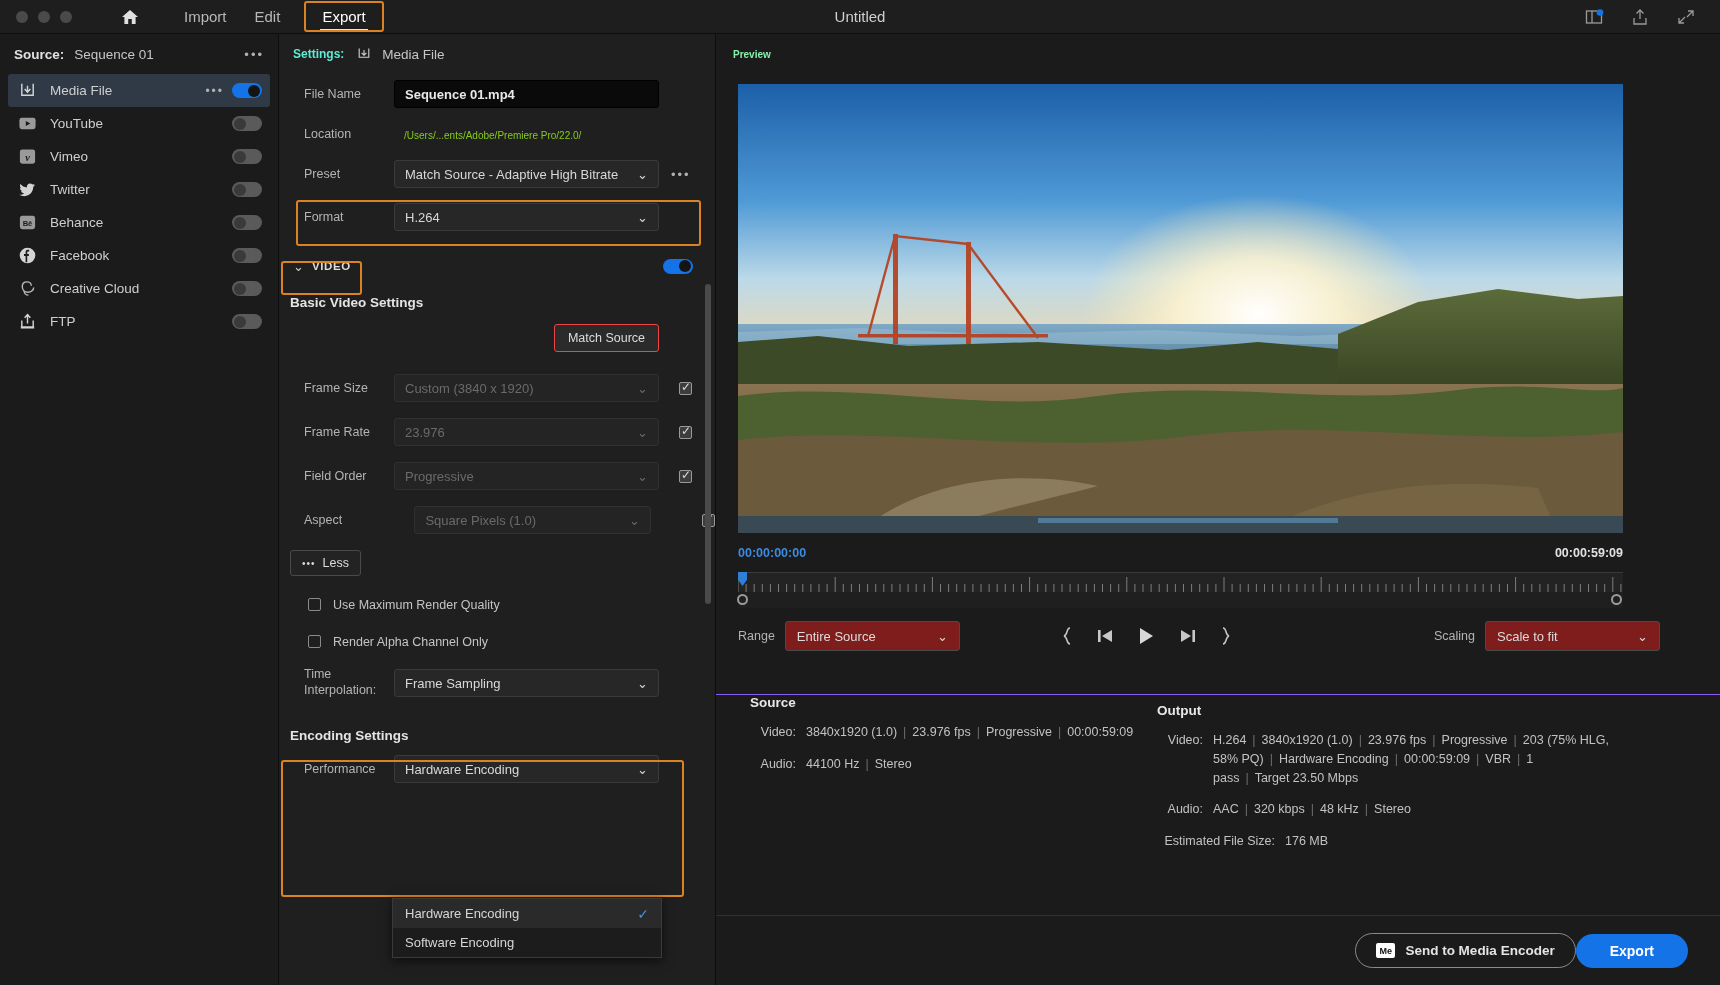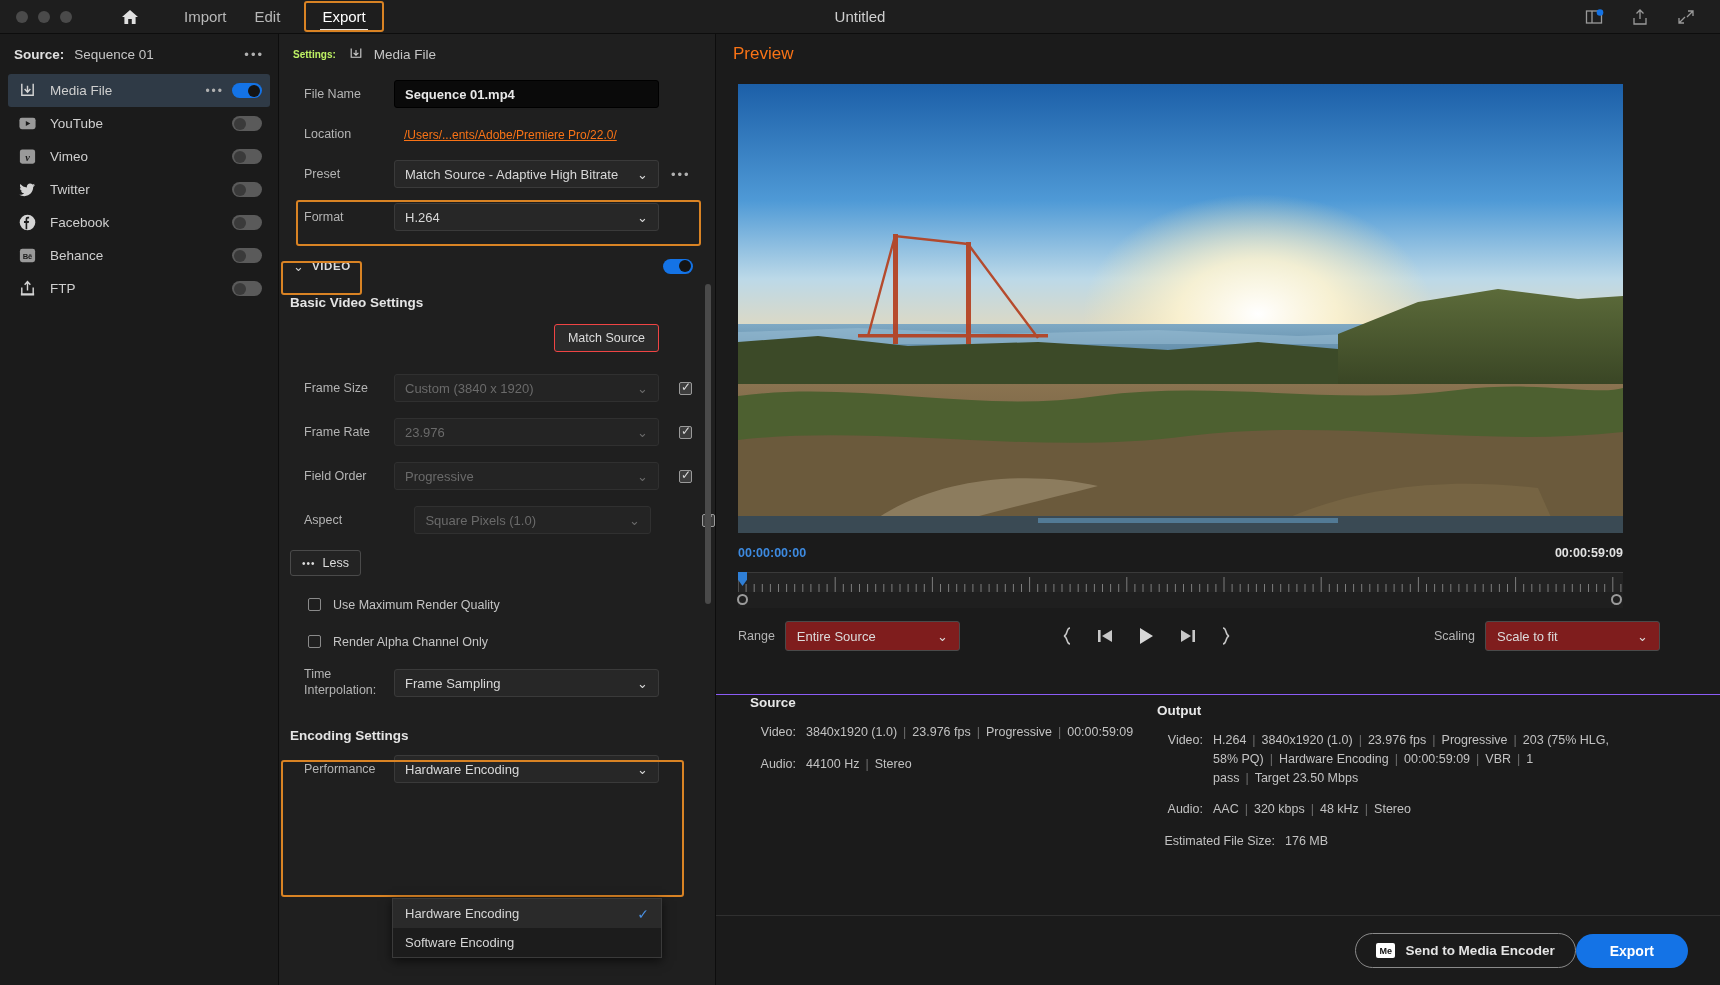--- a/index.html
+++ b/index.html
@@ -63,31 +63,31 @@
   .toggle i { position: absolute; top: 1.5px; left: 2px; width: 12px; height: 12px; border-radius: 50%;
               background: #3a3a3a; display:block; }
   .toggle.on i { left: 16px; background: #141414; }
 
   
   #settings {
     position: absolute; left: 279px; top: 34px; width: 437px; height: 951px;
     background: #1f1f1f; border-right: 1px solid #0d0d0d; overflow: hidden;
   }
   #settings-head { display: flex; align-items: center; height: 40px; padding: 0 14px; }
-  #settings-head .lbl { font-size: 10px; font-weight: bold; color: #bef264; }
+  #settings-head .lbl { font-size: 12px; font-weight: bold; color: #5eead4; }
   #settings-head .val { font-size: 13.5px; color: #c6c6c6; margin-left: 10px; }
   .srow { display: flex; align-items: center; margin: 0 0 0 0; height: 40px; }
   .srow .flabel { width: 115px; padding-left: 25px; font-size: 12.5px; color: #b4b4b4; }
   .fctl { width: 265px; height: 28px; border-radius: 3px; display:flex; align-items:center;
           padding: 8px 10px; font-size: 13px; }
   .finput { background: #0a0a0a; border: 1px solid #000; color: #e8e8e8; font-weight: bold; }
   .fselect { background: #272727; border: 1px solid #3a3a3a; color: #d8d8d8; cursor: pointer; }
   .fselect.disabled { background: #242424; border-color: #303030; color: #6a6a6a; }
   .fselect .chev { margin-left: auto; }
-  .flink { color: #f97316; font-size: 12px; text-decoration: underline; cursor: pointer; }
+  .flink { color: #84cc16; font-size: 10px; cursor: pointer; }
   .kebab { margin-left: 12px; color: #b0b0b0; letter-spacing: 2px; font-size: 13px; cursor:pointer; }
 
   #format-hl {
     position: absolute; left: 296px; top: 200px; width: 405px; height: 46px;
     border: 2px solid #d98324; border-radius: 3px; pointer-events: none;
   }
   #video-hl {
     position: absolute; left: 281px; top: 261px; width: 81px; height: 34px;
     border: 2px solid #d98324; border-radius: 3px; pointer-events: none;
   }
@@ -124,21 +124,21 @@
   }
   .mitem { display:flex; align-items:center; height: 29px; padding: 0 12px; font-size: 13px; color: #d6d6d6; cursor:pointer;}
   .mitem.hl { background: #2a2a2a; }
   .mitem .tick { margin-left: auto; color: #4a90e2; font-size: 14px; }
 
   
   #preview {
     position: absolute; left: 716px; top: 34px; width: 1004px; height: 951px; background: #1b1b1b;
   }
   #preview-head { height: 40px; display:flex; align-items:center; padding-left: 17px; }
-  #preview-head .lbl { font-size: 17px; font-weight: normal; color: #f97316; }
+  #preview-head .lbl { font-size: 10px; font-weight: bold; color: #86efac; }
   #video-box { position: absolute; left: 22px; top: 50px; width: 885px; height: 449px; overflow:hidden;
                background:#0a0a0a; }
   #tc-row { position:absolute; left: 22px; top: 512px; width: 885px; display:flex; justify-content:space-between; }
   #tc-row span { font-size: 12.5px; font-weight: bold; }
   #tc-in { color: #3d8ae0; }
   #tc-out { color: #e2e2e2; }
   #ruler { position:absolute; left: 22px; top: 538px; width: 885px; height: 20px; background:#232323;
            border-top:1px solid #3a3a3a; overflow:hidden; }
   #playhead { position:absolute; left: 0px; top: 538px; width: 9px; height: 14px; background:#2f7fd6;
               clip-path: polygon(0 0,100% 0,100% 55%,50% 100%,0 55%); margin-left:22px; }
@@ -270,38 +270,51 @@
         </span>
         <span class="dest-label">Twitter</span>
         <span class="dest-dots" style="margin-left:auto"></span>
         <span class="toggle ">
           <i></i>
         </span>
       </div>
       <div class="dest-item">
         <span class="dest-ico">
           <svg width="19" height="19" viewBox="0 0 20 20">
+            <rect x="2" y="3" width="16" height="14" rx="2.5" fill="#9a9a9a"></rect>
+            <text x="10" y="13.5" font-size="8" font-weight="bold" text-anchor="middle" fill="#1b1b1b" font-family="Liberation Sans, sans-serif">Bē</text>
+          </svg>
+        </span>
+        <span class="dest-label">Behance</span>
+        <span class="dest-dots" style="margin-left:auto"></span>
+        <span class="toggle ">
+          <i></i>
+        </span>
+      </div>
+      <div class="dest-item">
+        <span class="dest-ico">
+          <svg width="19" height="19" viewBox="0 0 20 20">
             <circle cx="10" cy="10" r="8.2" fill="#d4d4d4"></circle>
             <path d="M11.3 10.4 L11.6 8.3 L9.7 8.3 L9.7 6.9 C9.7 6.3 10 5.8 10.9 5.8 L11.7 5.8 L11.7 4 C11.7 4 11 3.9 10.3 3.9 C8.9 3.9 8 4.7 8 6.6 L8 8.3 L6.3 8.3 L6.3 10.4 L8 10.4 L8 17 L9.7 17 L9.7 10.4 Z" fill="#1b1b1b"></path>
           </svg>
         </span>
         <span class="dest-label">Facebook</span>
         <span class="dest-dots" style="margin-left:auto"></span>
         <span class="toggle ">
           <i></i>
         </span>
       </div>
       <div class="dest-item">
         <span class="dest-ico">
           <svg width="19" height="19" viewBox="0 0 20 20">
-            <rect x="2" y="3" width="16" height="14" rx="2.5" fill="#9a9a9a"></rect>
-            <text x="10" y="13.5" font-size="8" font-weight="bold" text-anchor="middle" fill="#1b1b1b" font-family="Liberation Sans, sans-serif">Bē</text>
-          </svg>
-        </span>
-        <span class="dest-label">Behance</span>
+            <path d="M14 7 C14 4.5 11.8 3 9.5 3 C6.5 3 4.5 5 4.5 8 C4.5 11.5 7 14 10.5 14 C14 14 16.5 11.5 16.5 9" stroke="#b8b8b8" stroke-width="1.5" fill="none"></path>
+            <path d="M6.5 12.5 C6.5 15 8.5 17 11 17" stroke="#b8b8b8" stroke-width="1.5" fill="none"></path>
+          </svg>
+        </span>
+        <span class="dest-label">Creative Cloud</span>
         <span class="dest-dots" style="margin-left:auto"></span>
         <span class="toggle ">
           <i></i>
         </span>
       </div>
       <div class="dest-item">
         <span class="dest-ico">
           <svg width="19" height="19" viewBox="0 0 20 20">
             <path d="M4 16 L4 9 M16 16 L16 9" stroke="#d4d4d4" stroke-width="1.5" fill="none"></path>
             <rect x="3" y="15" width="14" height="2.4" fill="#d4d4d4"></rect>

